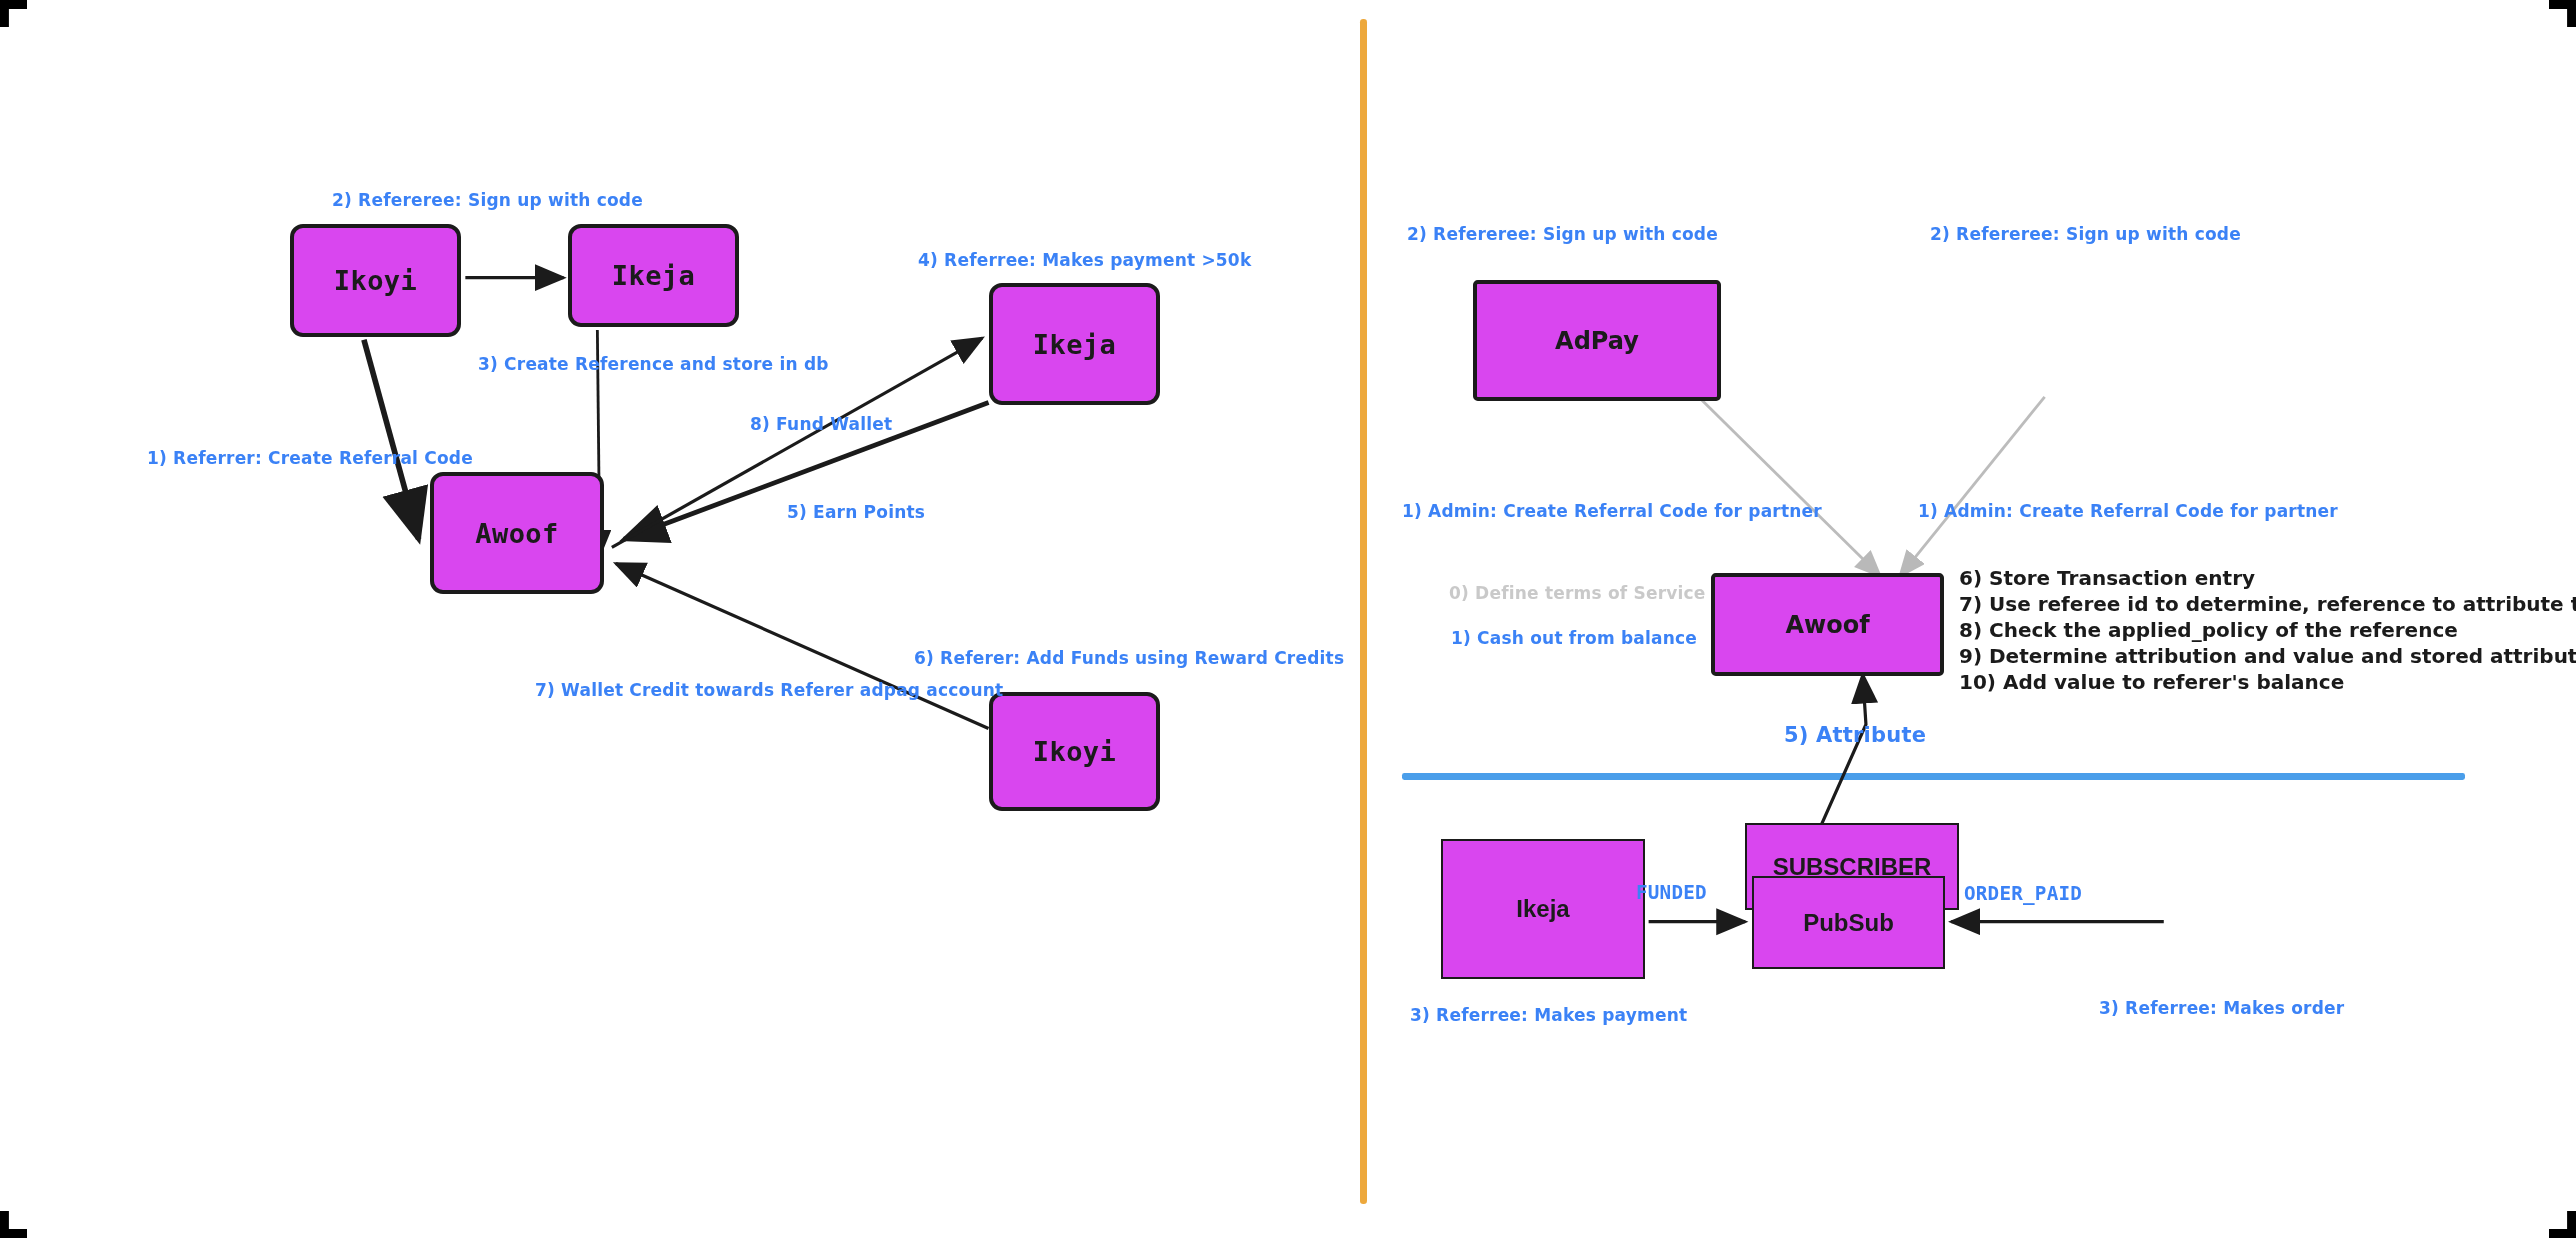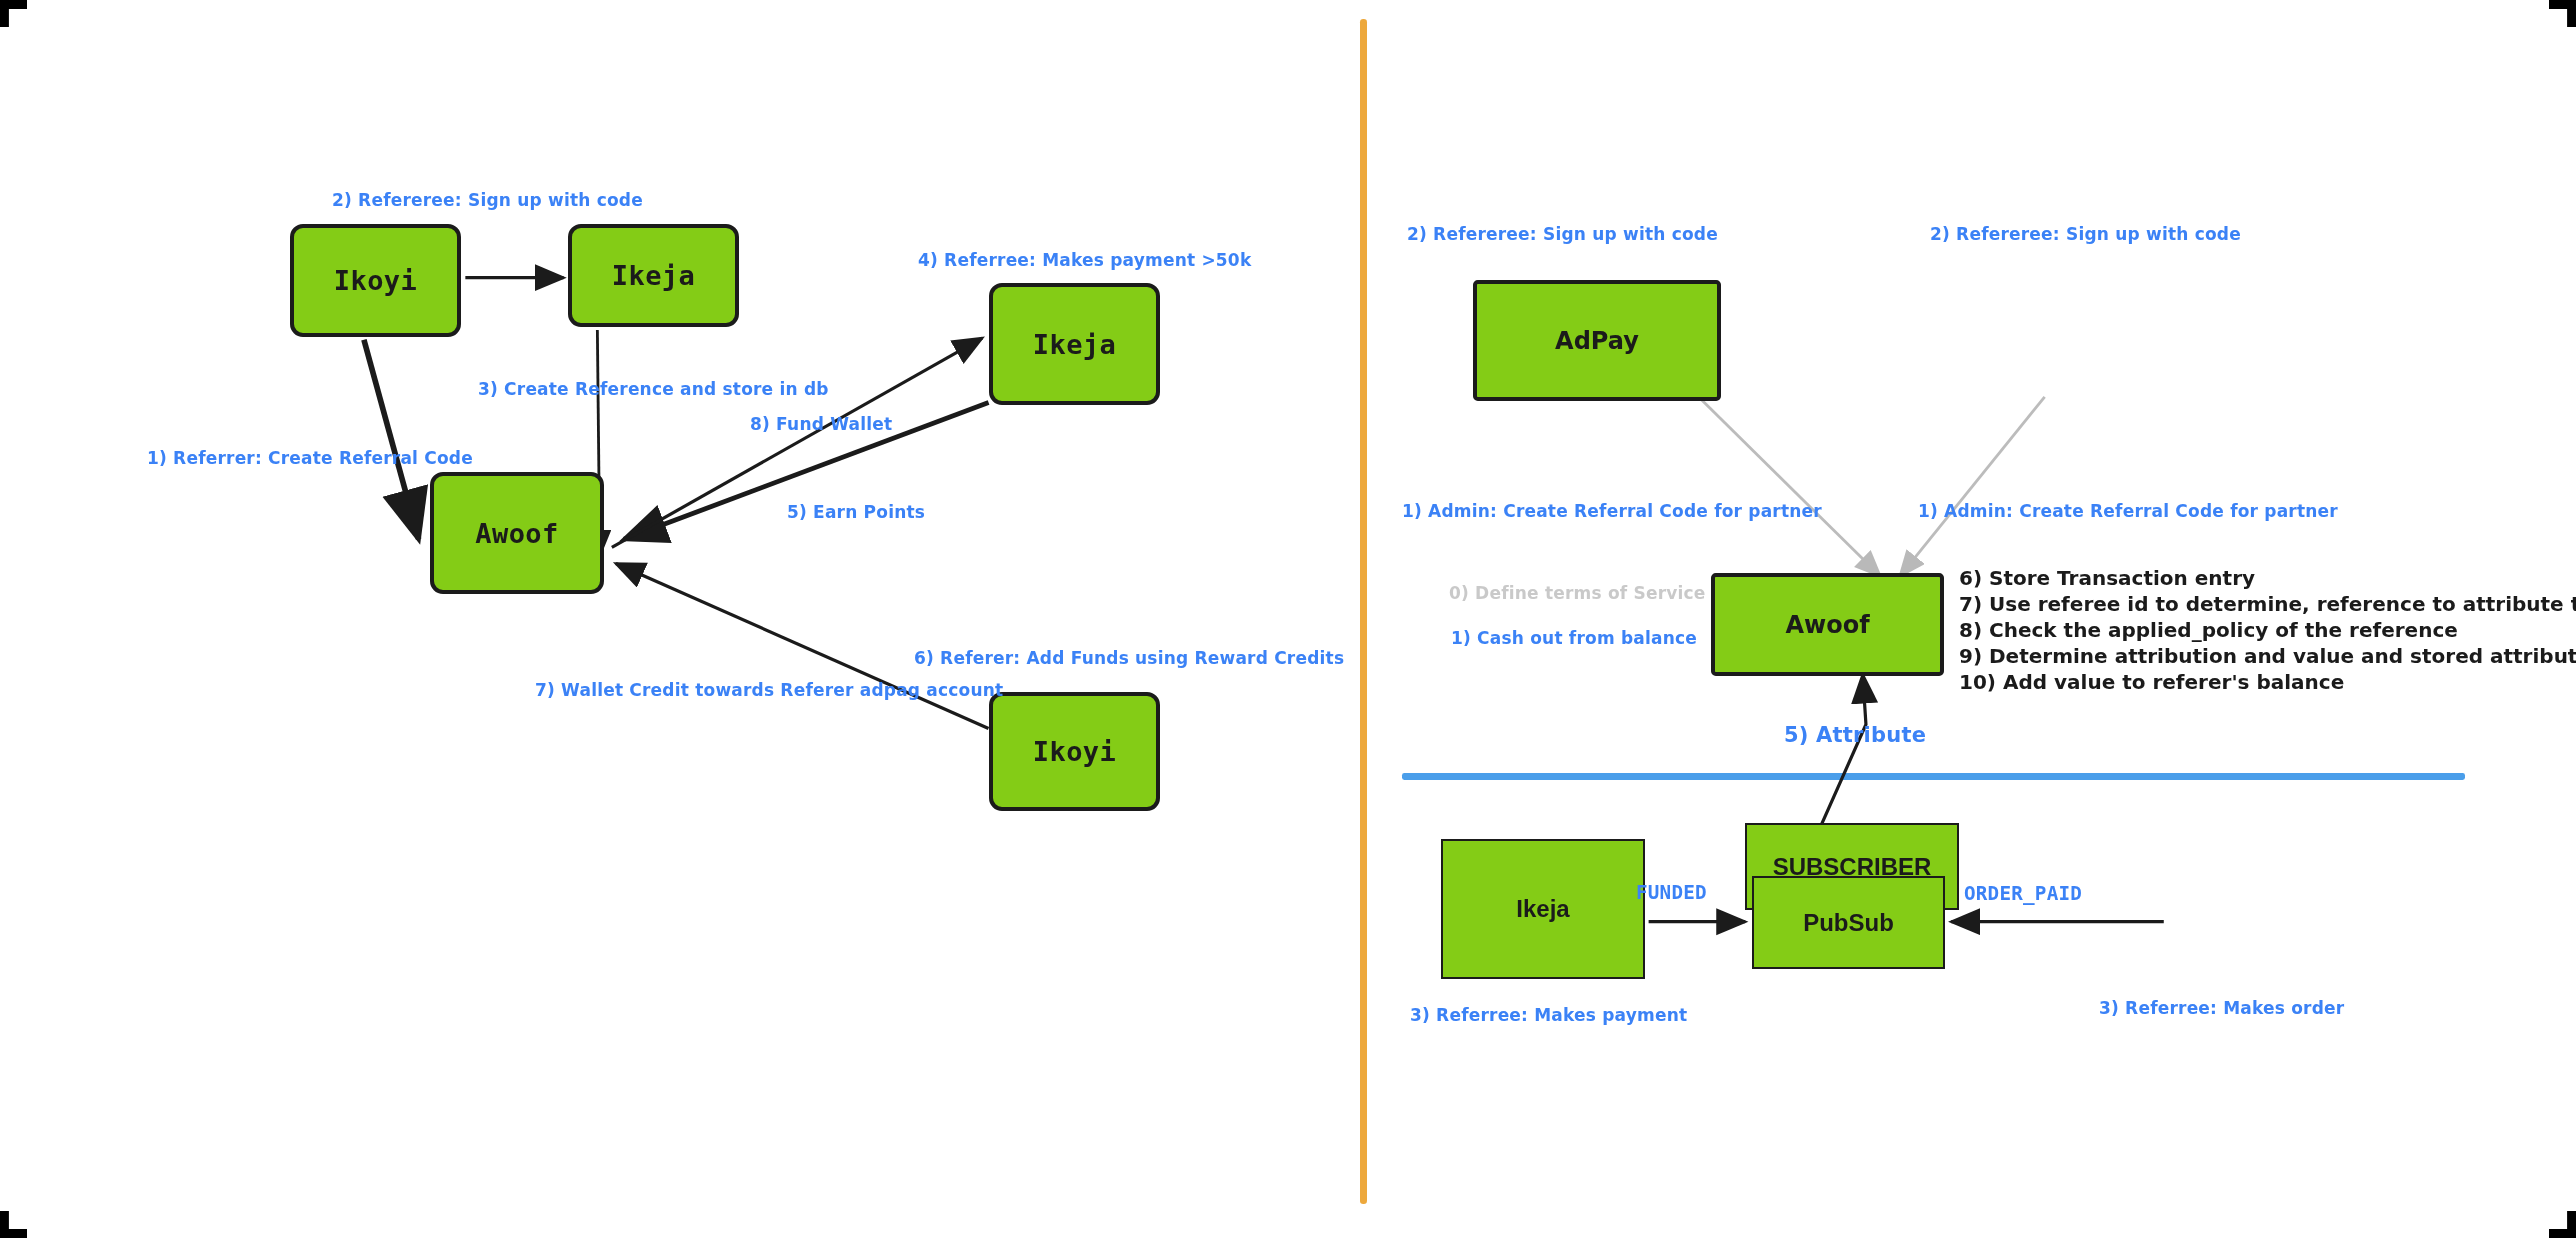--- a/index.html
+++ b/index.html
@@ -37,21 +37,21 @@
   .h-divider {
     position: absolute;
     background: #4a9eea;
     border-radius: 2.4px;
   }
 
   
   .node {
     position: absolute;
     box-sizing: border-box;
-    background: #84cc16;
+    background: #d946ef;
     display: flex;
     align-items: center;
     justify-content: center;
     text-align: center;
     color: #1b1b1b;
   }
   .node.rounded {
     border: 4.8px solid #1b1b1b;
     border-radius: 13px;
     font-family: "DejaVu Sans Mono", monospace;
@@ -178,21 +178,21 @@
   </div>
 
   <div class="node rounded" style="left:989px; top:692px; width:171px; height:119px;">
     <span>Ikoyi</span>
   </div>
 
   <div class="label" style="left:332px; top:190px;">2) Refereree: Sign up with code</div>
 
   <div class="label" style="left:918px; top:250px;">4) Referree: Makes payment &gt;50k</div>
 
-  <div class="label" style="left:478px; top:379px;">3) Create Reference and store in db</div>
+  <div class="label" style="left:478px; top:354px;">3) Create Reference and store in db</div>
 
   <div class="label" style="left:750px; top:414px;">8) Fund Wallet</div>
 
   <div class="label" style="left:147px; top:448px;">1) Referrer: Create Referral Code</div>
 
   <div class="label" style="left:787px; top:502px;">5) Earn Points</div>
 
   <div class="label" style="left:914px; top:648px;">6) Referer: Add Funds using Reward Credits</div>
 
   <div class="label" style="left:535px; top:680px;">7) Wallet Credit towards Referer adpag account</div>

